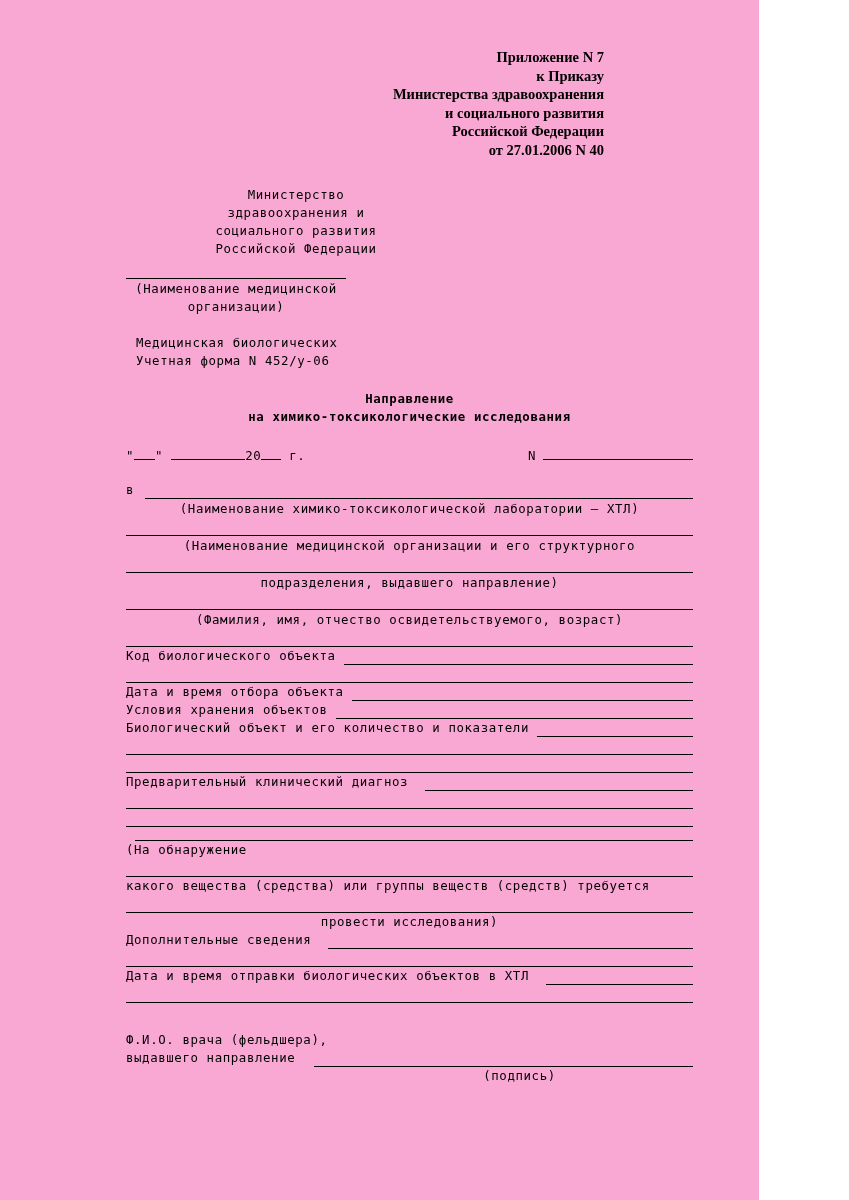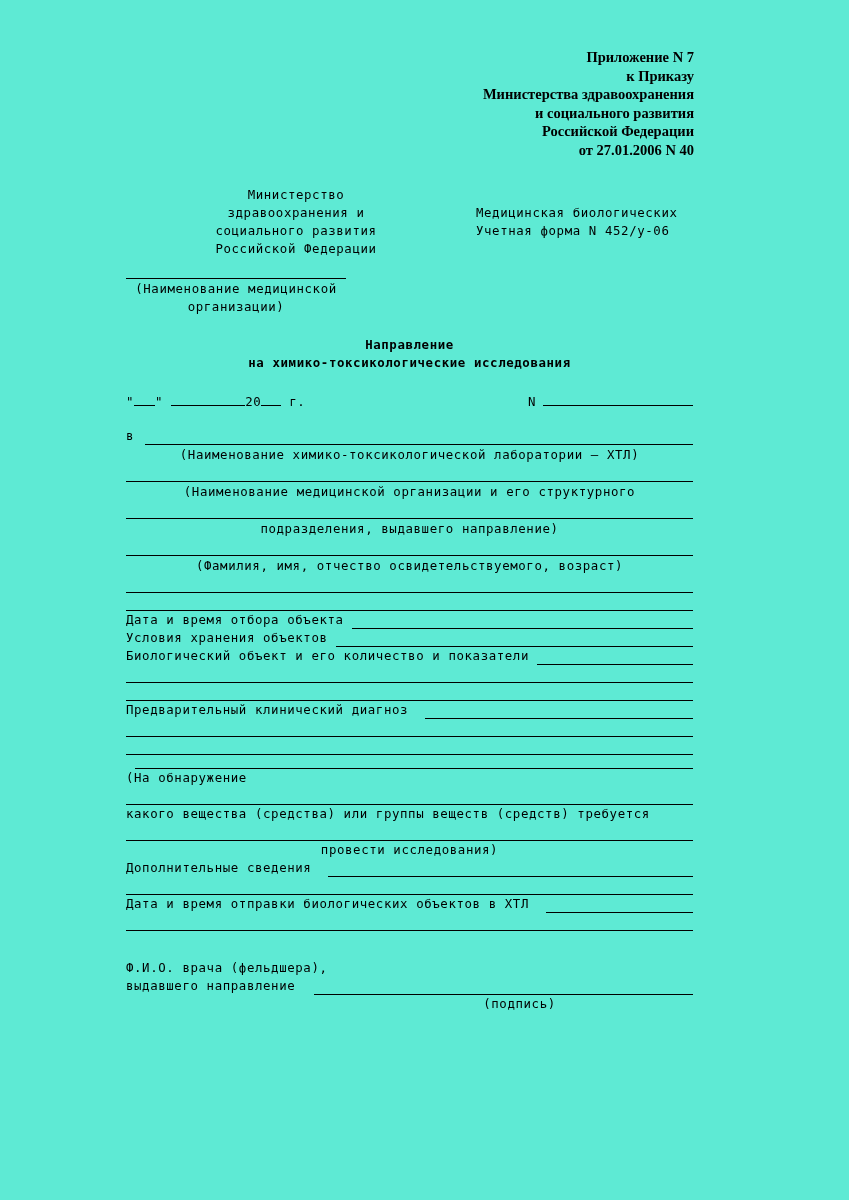--- a/index.html
+++ b/index.html
@@ -2,23 +2,23 @@
 <html><head>
 <meta charset="utf-8">
 <style>
   html, body {
     margin: 0;
     padding: 0;
     background: #ffffff;
   }
   .page {
     position: relative;
-    width: 849px;
+    width: 759px;
     height: 1200px;
-    background: #5eead4;
+    background: #f9a8d4;
     overflow: hidden;
     font-family: "DejaVu Sans Mono", "Liberation Mono", monospace;
     color: #000000;
   }
 
   
   .doc-header {
     position: absolute;
     top: 48px;
     right: 155px;
@@ -39,20 +39,21 @@
     width: 567px;
     font-size: 12.4px;
     line-height: 18px;
     letter-spacing: 0.6px;
   }
 
   
   .top-cols {
     display: flex;
     align-items: flex-start;
+    flex-direction: column;
   }
   .col-left {
     width: 340px;
     text-align: center;
   }
   .col-left .ln { display: block; }
   .col-right {
     flex: 1;
     padding-left: 10px;
     padding-top: 18px;
@@ -224,20 +225,24 @@
     <div class="rule-spacer"></div>
     <div class="fullrule"></div>
     <div class="caption">подразделения, выдавшего направление)</div>
 
     <div class="rule-spacer"></div>
     <div class="fullrule"></div>
     <div class="caption">(Фамилия, имя, отчество освидетельствуемого, возраст)</div>
 
     <div class="rule-spacer"></div>
     <div class="fullrule"></div>
+    <div class="lab-row">
+      <span class="lbl">Код биологического объекта</span>
+      <span class="rule"></span>
+    </div>
 
     <div class="rule-spacer"></div>
     <div class="fullrule"></div>
     <div class="lab-row">
       <span class="lbl">Дата и время отбора объекта</span>
       <span class="rule"></span>
     </div>
     <div class="lab-row">
       <span class="lbl">Условия хранения объектов</span>
       <span class="rule"></span>

